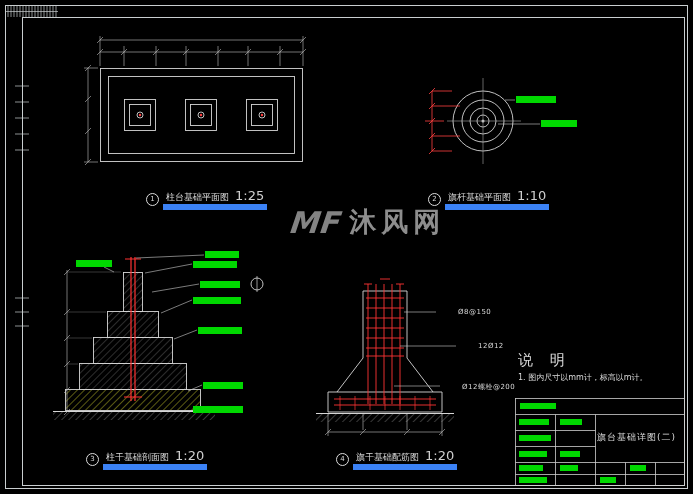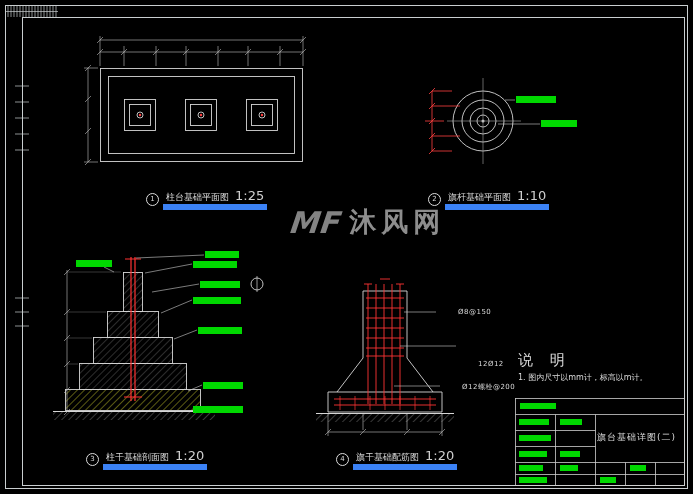--- a/index.html
+++ b/index.html
@@ -200,21 +200,21 @@
 
   <div class="ov cap" style="left:336px;top:449px">
     <span class="capnum">4</span>
     <span class="capline">
       <span>旗干基础配筋图</span>
       <span class="capscale">1:20</span>
     </span>
   </div>
 
   <div class="ov rlbl" style="left:438px;top:308px">Ø8@150</div>
-  <div class="ov rlbl" style="left:458px;top:360px">12Ø12</div>
+  <div class="ov rlbl" style="left:458px;top:342px">12Ø12</div>
   <div class="ov rlbl" style="left:442px;top:382px">Ø12螺栓@200</div>
 
   <div class="ov notes" style="left:518px;top:348px;width:162px">
     <div class="nh">说 明</div>
     <div>1. 图内尺寸以mm计，标高以m计。</div>
   </div>
 
   <div class="ov wm" style="left:280px;top:204px;width:176px">
     <div class="wm-row">
       <span class="wm-logo">MF</span>

